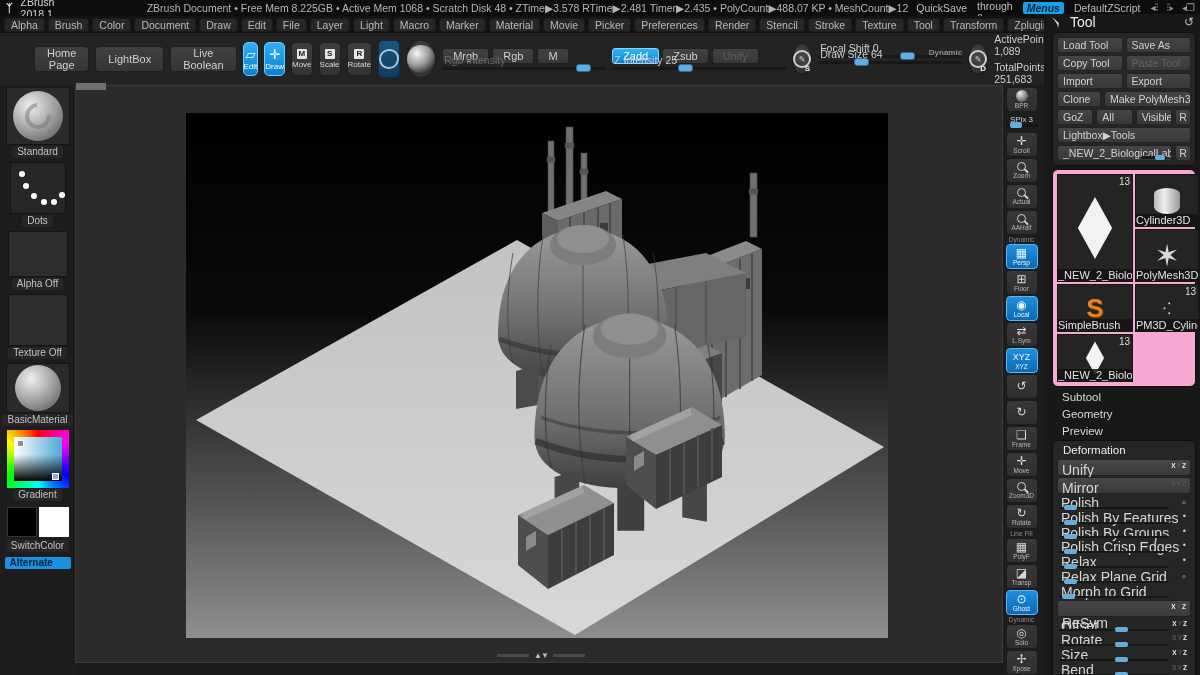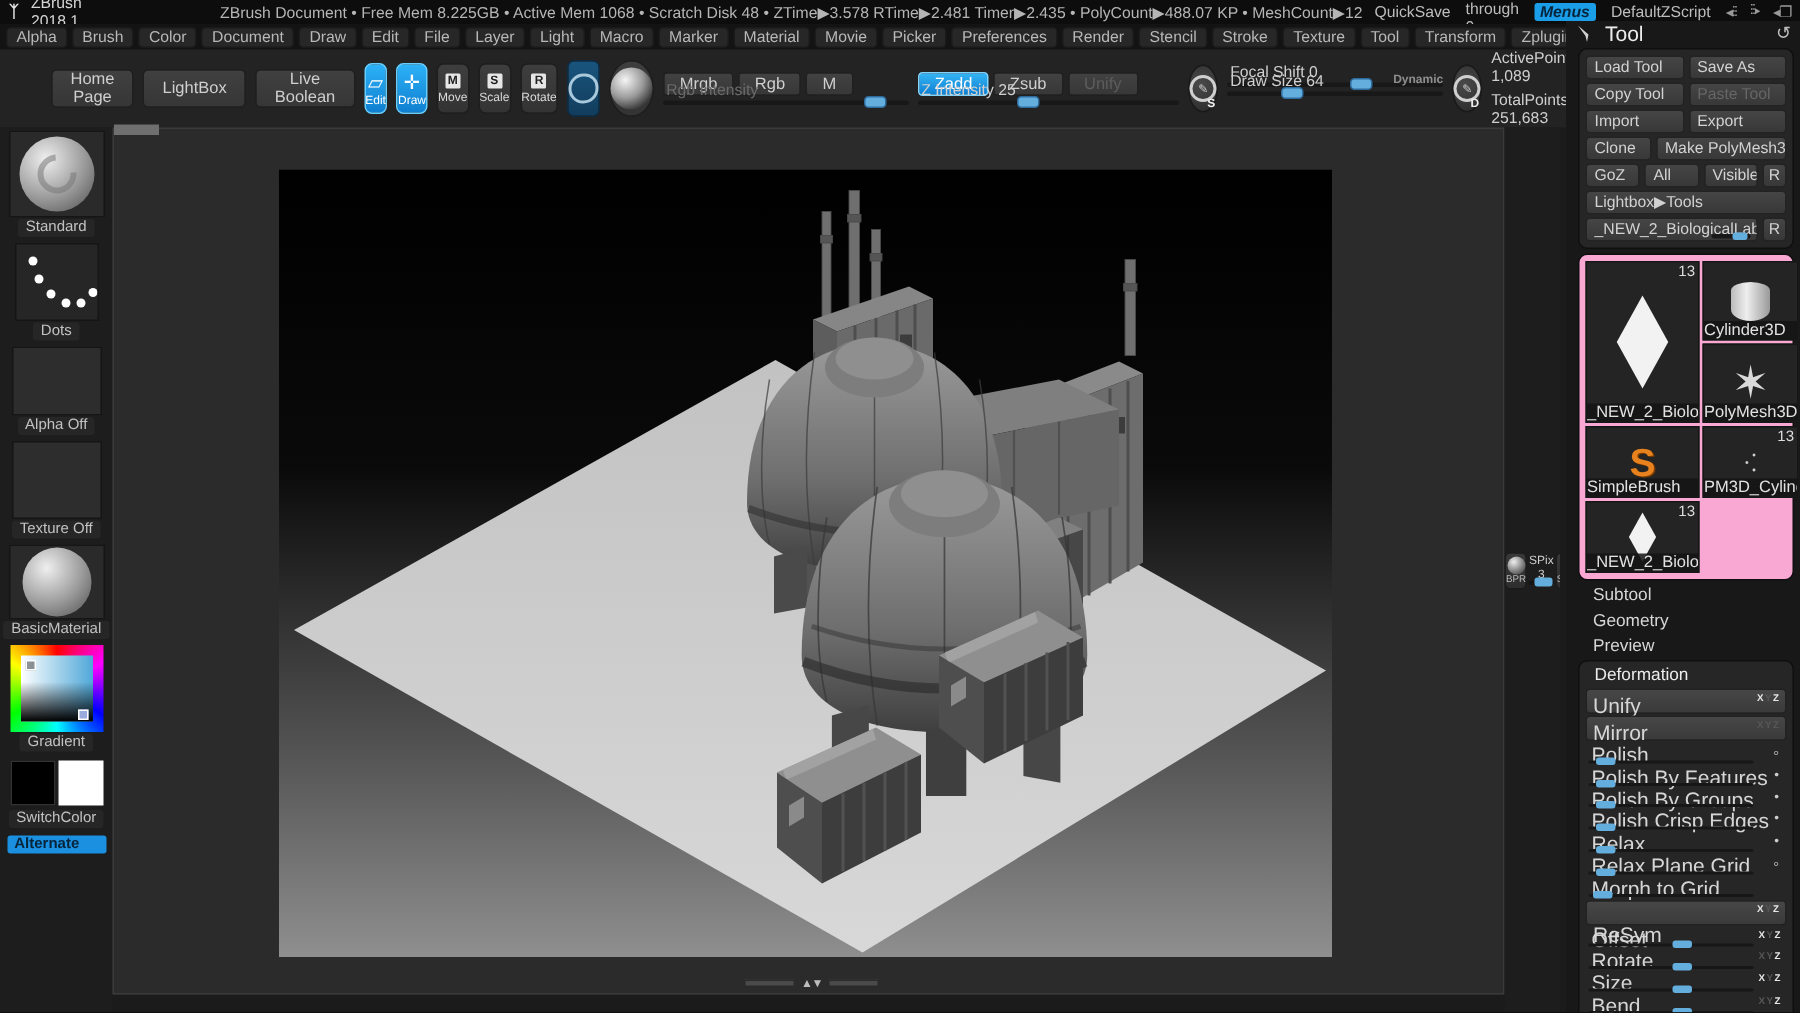--- a/index.html
+++ b/index.html
@@ -68,21 +68,21 @@
   .gsel{position:absolute;width:7px;height:7px;border:1px solid #fff;background:rgba(0,0,0,.4);}
   
   .canvas{position:absolute;left:75px;top:85px;width:928px;height:578px;background:#2b2b2b;border:1px solid #3a3a3a;}
   .canvas-tab{position:absolute;left:0px;top:-3px;width:30px;height:7px;background:#6f6f6f;}
   .doc{position:absolute;left:110px;top:27px;width:702px;height:525px;}
   .canvas-scroll{position:absolute;left:420px;bottom:2px;display:flex;align-items:center;gap:4px;}
   .cs-bar{width:34px;height:5px;background:#4a4a4a;border:1px solid #2a2a2a;}
   .cs-arrows{font-size:8px;color:#bdbdbd;letter-spacing:-1px;}
   
   .right-strip{position:absolute;left:1003px;top:85px;width:37px;height:590px;background:#1d1d1d;
-    display:flex;flex-direction:row;align-items:center;padding-top:1px;gap:1px;overflow:hidden;}
+    display:flex;flex-direction:column;align-items:center;padding-top:1px;gap:1px;overflow:hidden;justify-content:center;}
   .strip-btn{width:32px;min-height:25px;background:linear-gradient(#383838,#2e2e2e);border:1px solid #1c1c1c;
     border-radius:4px;display:flex;flex-direction:column;align-items:center;justify-content:center;color:#c6c6c6;}
   .strip-btn .g{font-size:12px;line-height:12px;color:#d8d8d8;}
   .strip-btn .l{font-size:6.5px;line-height:7px;color:#b9b9b9;}
   .strip-btn.active{background:linear-gradient(#1f8fdd,#0d69b4);border-color:#57b7f0;}
   .strip-btn.active .g,.strip-btn.active .l{color:#eaf6ff;}
   .strip-tag{font-size:6.5px;color:#8a8a8a;line-height:7px;}
   .mag{width:9px;height:9px;border:1.5px solid #d0d0d0;border-radius:50%;position:relative;margin:1px;}
   .mag::after{content:"";position:absolute;width:5px;height:1.5px;background:#d0d0d0;right:-4px;bottom:-1px;transform:rotate(45deg);}
   .strip-slider{width:32px;position:relative;margin:2px 0 4px;}

